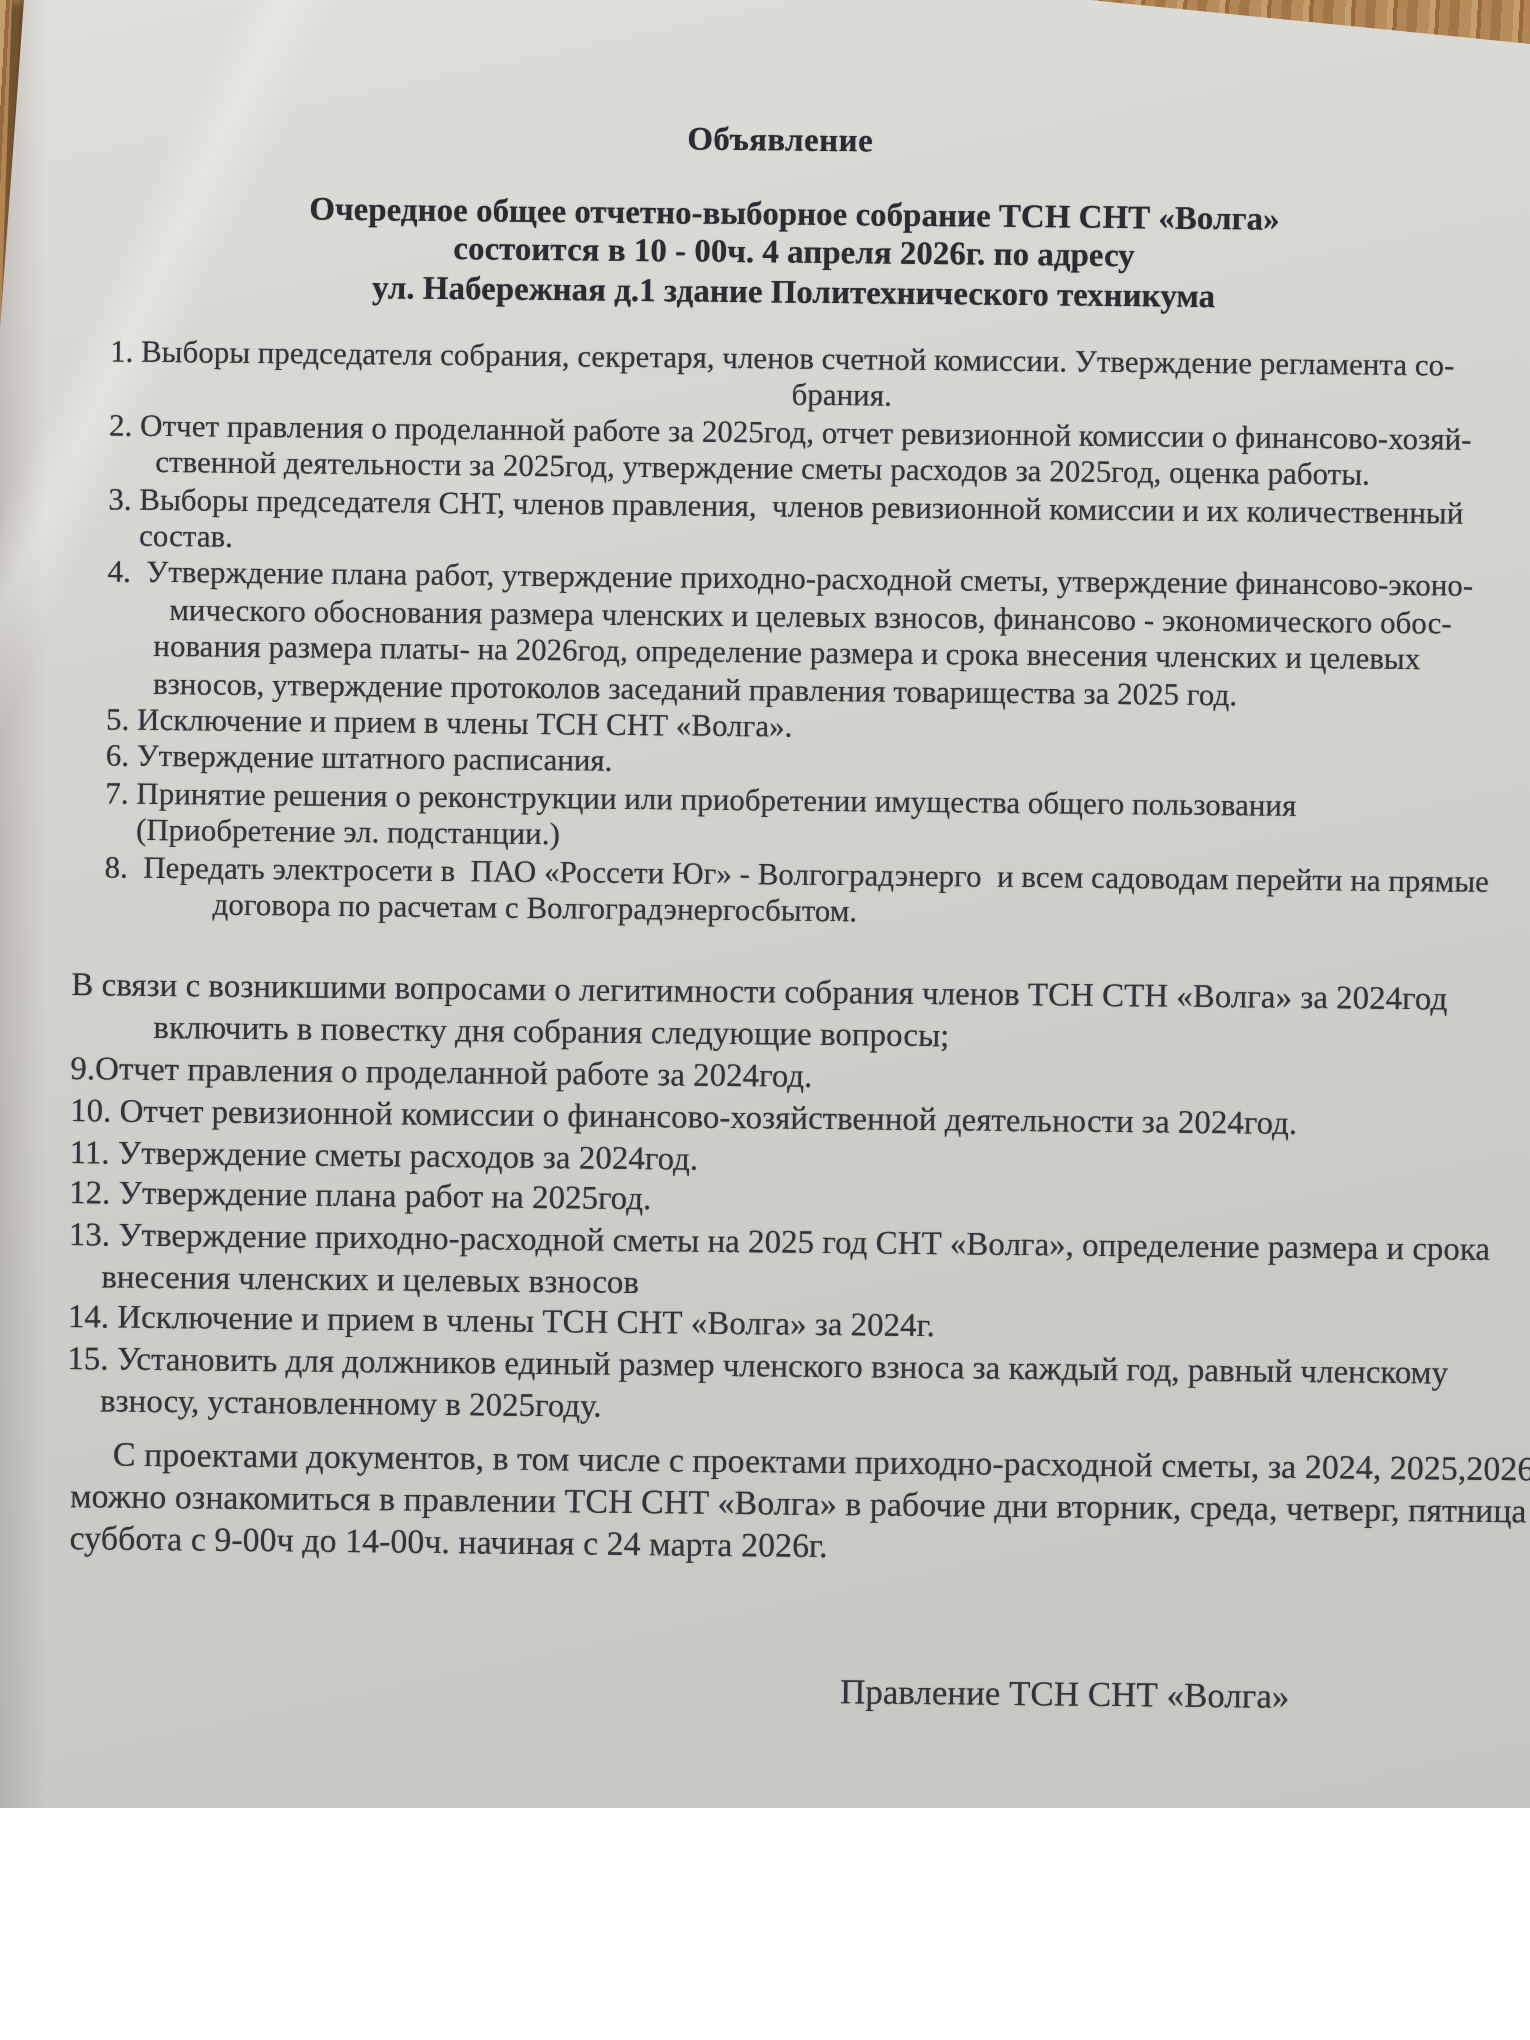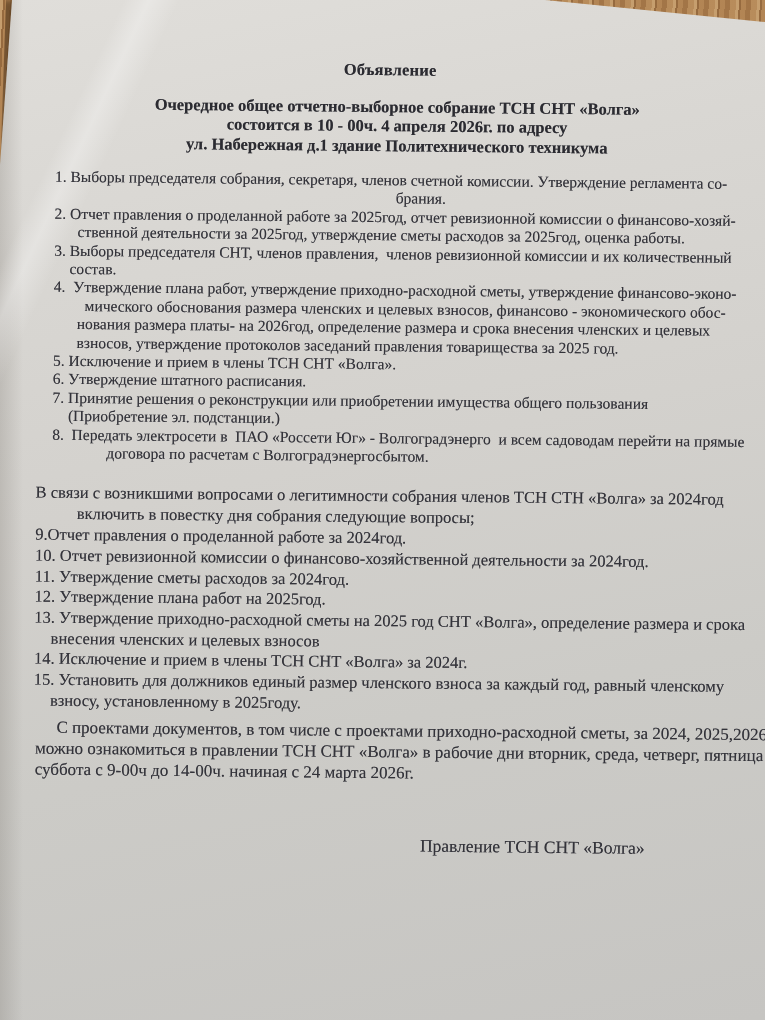--- a/index.html
+++ b/index.html
@@ -1,17 +1,17 @@
 <!DOCTYPE html>
 <html lang="ru"><head>
 <meta charset="utf-8">
 <style>
   html,body{margin:0;padding:0;}
   body{width:765px;height:1020px;overflow:hidden;font-family:"Liberation Serif", serif;}
-  .scene{position:relative;width:765px;height:1020px;overflow:hidden;background:#a87c4e;}
+  .scene{position:relative;width:765px;height:904px;overflow:hidden;background:#a87c4e;}
 
   
   .wood{
     position:absolute;inset:0;
     background-color:#ad8152;
     background-image:
       repeating-linear-gradient(93deg,
         rgba(255,226,175,0.30) 0px 3px,
         rgba(113,70,32,0.38) 3px 5px,
         rgba(196,146,92,0.25) 5px 10px,

